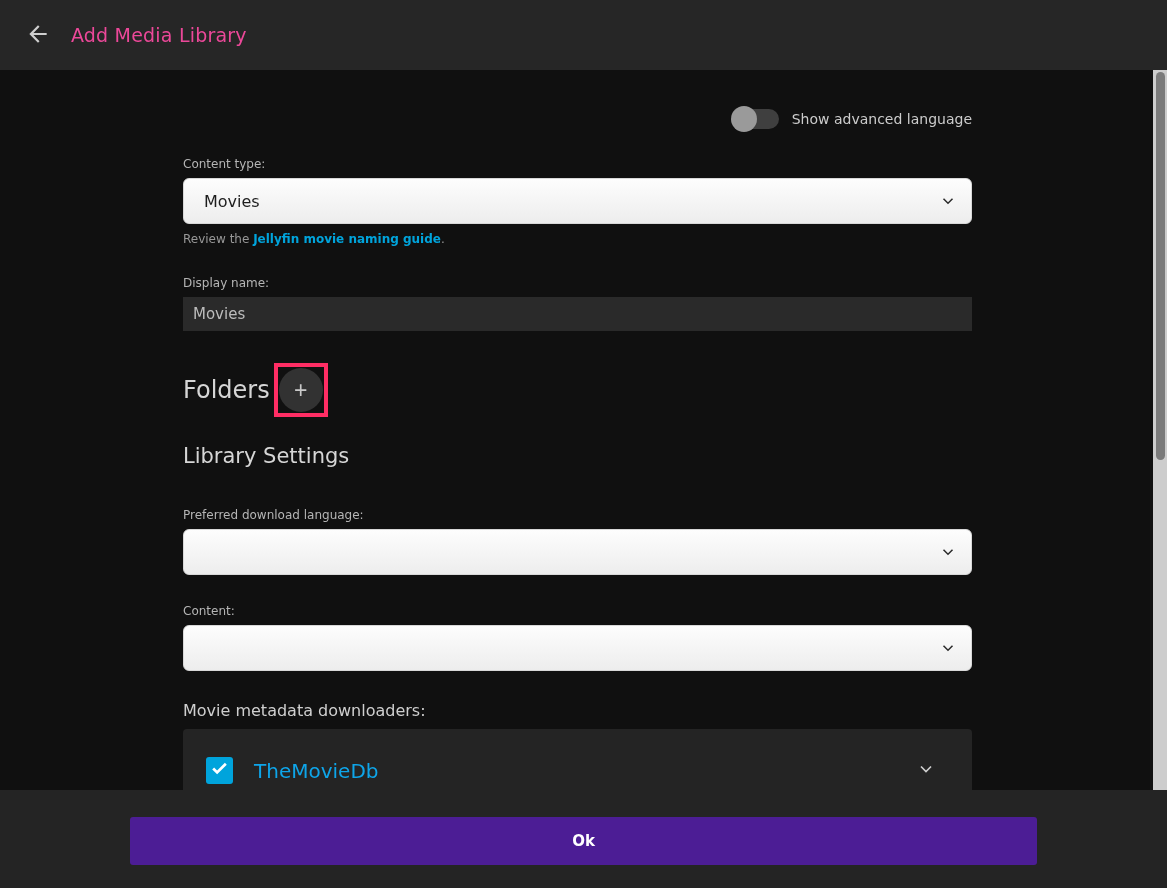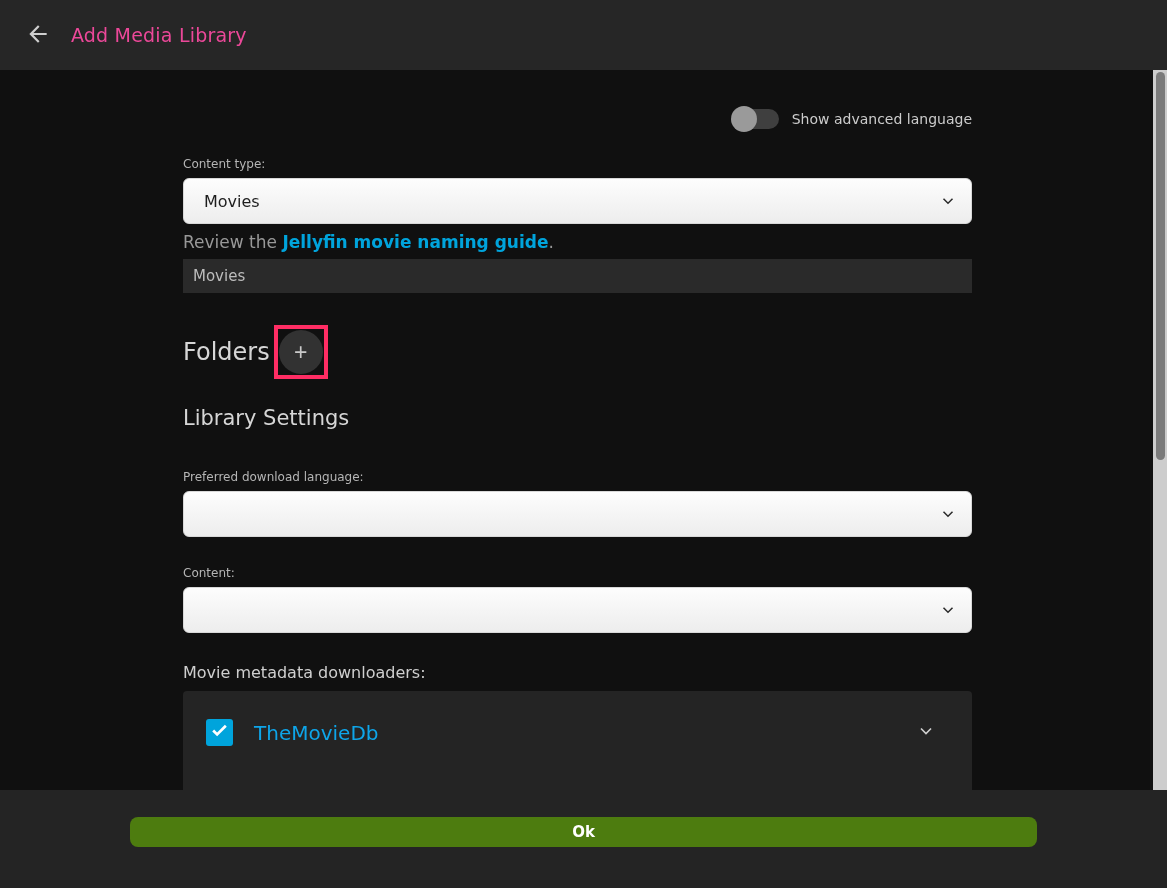--- a/index.html
+++ b/index.html
@@ -63,21 +63,21 @@
     display: flex; align-items: center;
     padding: 0 44px 0 20px; position: relative;
     color: #1d1d1d; font-size: 16px; cursor: pointer;
   }
   .select .chev {
     position: absolute; right: 14px; top: 50%; transform: translateY(-50%);
     width: 18px; height: 18px;
   }
   .select .chev svg { width: 18px; height: 18px; stroke: #2a2a2a; }
 
-  .helper { margin-top: 8px; font-size: 17px; color: #989898; }
+  .helper { margin-top: 8px; font-size: 12px; color: #989898; }
   .helper a { color: #00a4dc; font-weight: bold; text-decoration: none; cursor: pointer; }
 
   .text-input {
     margin-top: 7px; width: 789px; height: 34px;
     background: #2a2a2a; border: none; outline: none;
     color: #bcbcbc; font-size: 15px; padding: 0 10px;
     font-family: "DejaVu Sans", "Liberation Sans", sans-serif;
   }
 
   .folders-row { margin-top: 32px; display: flex; align-items: center; gap: 4px; height: 54px; }
@@ -127,22 +127,22 @@
     width: 9px; height: 388px; margin: 2px auto 0;
     background: #7b7b7b; border-radius: 5px; cursor: pointer;
   }
 
   
   .footer {
     position: absolute; left: 0; bottom: 0; width: 1167px; height: 98px;
     background: #242424; display: flex; justify-content: center;
   }
   .ok-btn {
-    margin-top: 27px; width: 907px; height: 30px;
-    background: #4d7c0f; border: none; border-radius: 8px;
+    margin-top: 27px; width: 907px; height: 48px;
+    background: #4c1d95; border: none; border-radius: 3px;
     color: #ffffff; font-size: 15px; font-weight: bold; cursor: pointer;
     font-family: "DejaVu Sans", "Liberation Sans", sans-serif;
   }
 </style>
 </head>
 <body>
 
 <div class="topbar">
   <button class="back-btn">
     <span>
@@ -168,20 +168,21 @@
     <div class="select">
       <span>Movies</span>
       <span class="chev">
         <svg viewBox="0 0 24 24" fill="none" stroke-width="2">
             <polyline points="6 9 12 15 18 9"></polyline>
           </svg>
       </span>
     </div>
     <div class="helper"><span>Review the </span><a>Jellyfin movie naming guide</a><span>.</span></div>
 
+    <label class="field-label label-display">Display name:</label>
     <input class="text-input" type="text" value="Movies" style="">
 
     <div class="folders-row">
       <span class="h1">Folders</span>
       <button class="add-folder">
         <span class="add-circle">+</span>
       </button>
     </div>
 
     <div class="h2">Library Settings</div>

